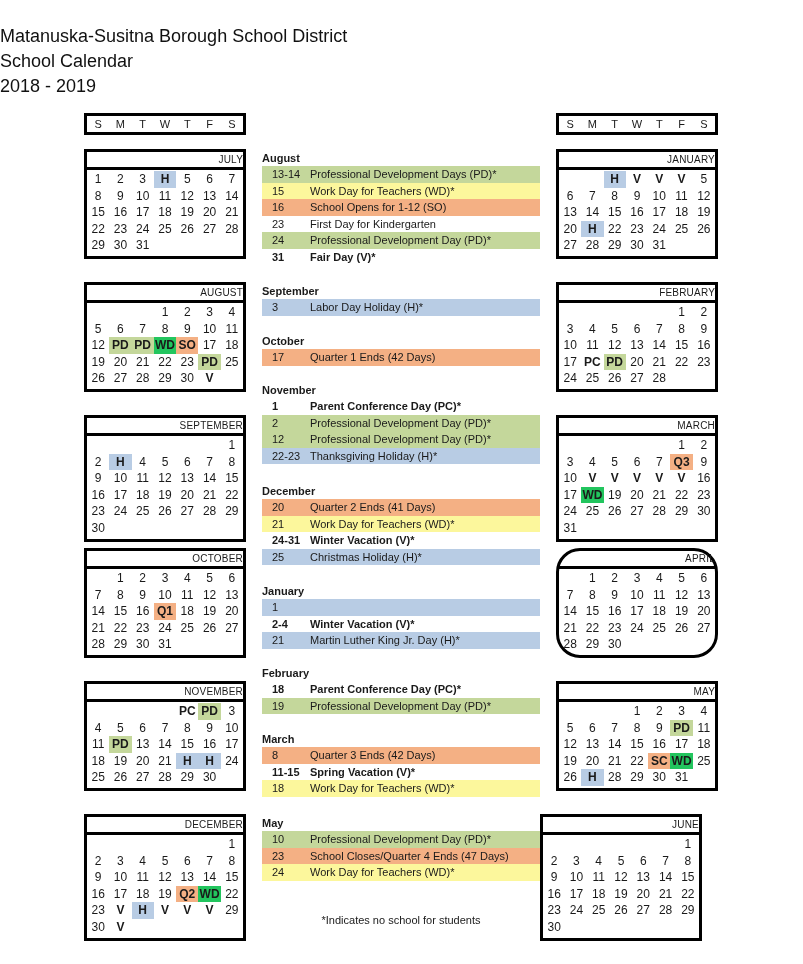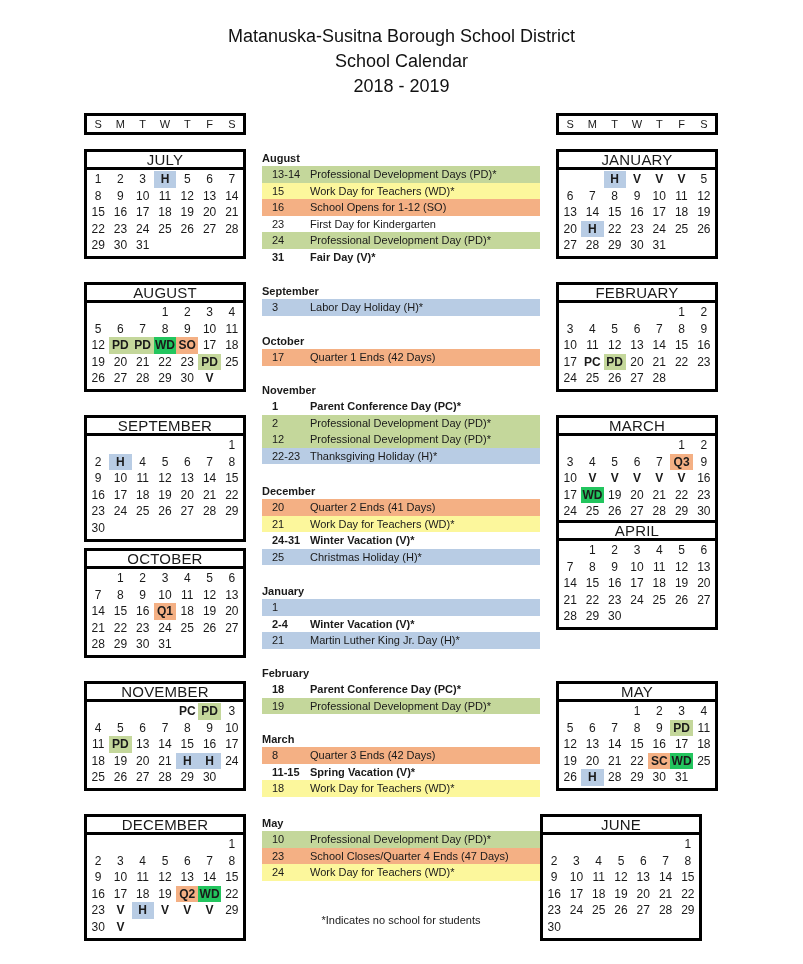--- a/index.html
+++ b/index.html
@@ -1,35 +1,35 @@
 <!DOCTYPE html>
 <html><head>
   <meta charset="utf-8">
   <style>
     html, body { margin: 0; padding: 0; background: #ffffff; }
     body {
       width: 803px; height: 964px; position: relative; overflow: hidden;
       font-family: "Liberation Sans", "DejaVu Sans", sans-serif; color: #1a1a1a;
     }
-    .title-block { position: absolute; top: 24px; left: 0; width: 803px; text-align: center; }
+    .title-block { position: absolute; top: 24px; left: 0; width: 803px; text-align: left; }
     .title-line { font-size: 18px; line-height: 25px; color: #111; }
 
     .dow-box {
       position: absolute; top: 113px; width: 156px; height: 16px;
       border: 3px solid #000; display: flex; align-items: center;
     }
     .dow-box span { flex: 1; text-align: center; font-size: 11px; }
     .dow-left { left: 84px; }
     .dow-right { left: 556px; }
 
     .month {
       position: absolute; width: 156px; border: 3px solid #000; background: #fff;
     }
     .month-name {
-      height: 15px; line-height: 15px; text-align: center; font-size: 15px;
+      height: 15px; line-height: 15px; text-align: right; font-size: 10px;
       border-bottom: 3px solid #000; letter-spacing: 0.2px;
     }
     .grid {
       display: grid; grid-template-columns: repeat(7, 1fr);
       grid-auto-rows: 16.6px; padding: 1px 0 2px 0;
     }
     .grid .d { text-align: center; font-size: 12px; line-height: 16.6px; }
     .d.b { font-weight: bold; }
     .d.pd { background: #c4d79b; font-weight: bold; }
     .d.wd { background: #22c55e; font-weight: bold; }
@@ -453,21 +453,21 @@
         <div class="d">30</div>
         <div class="d">31</div>
         <div class="d"></div>
         <div class="d"></div>
         <div class="d"></div>
         <div class="d"></div>
         <div class="d"></div>
         <div class="d"></div>
       </div>
     </div>
-    <div class="month" style="left: 556px; top: 520px;">
+    <div class="month" style="left: 556px; top: 548px; border-radius: 24px;">
       <div class="month-name">APRIL</div>
       <div class="grid">
         <div class="d"></div>
         <div class="d">1</div>
         <div class="d">2</div>
         <div class="d">3</div>
         <div class="d">4</div>
         <div class="d">5</div>
         <div class="d">6</div>
         <div class="d">7</div>

